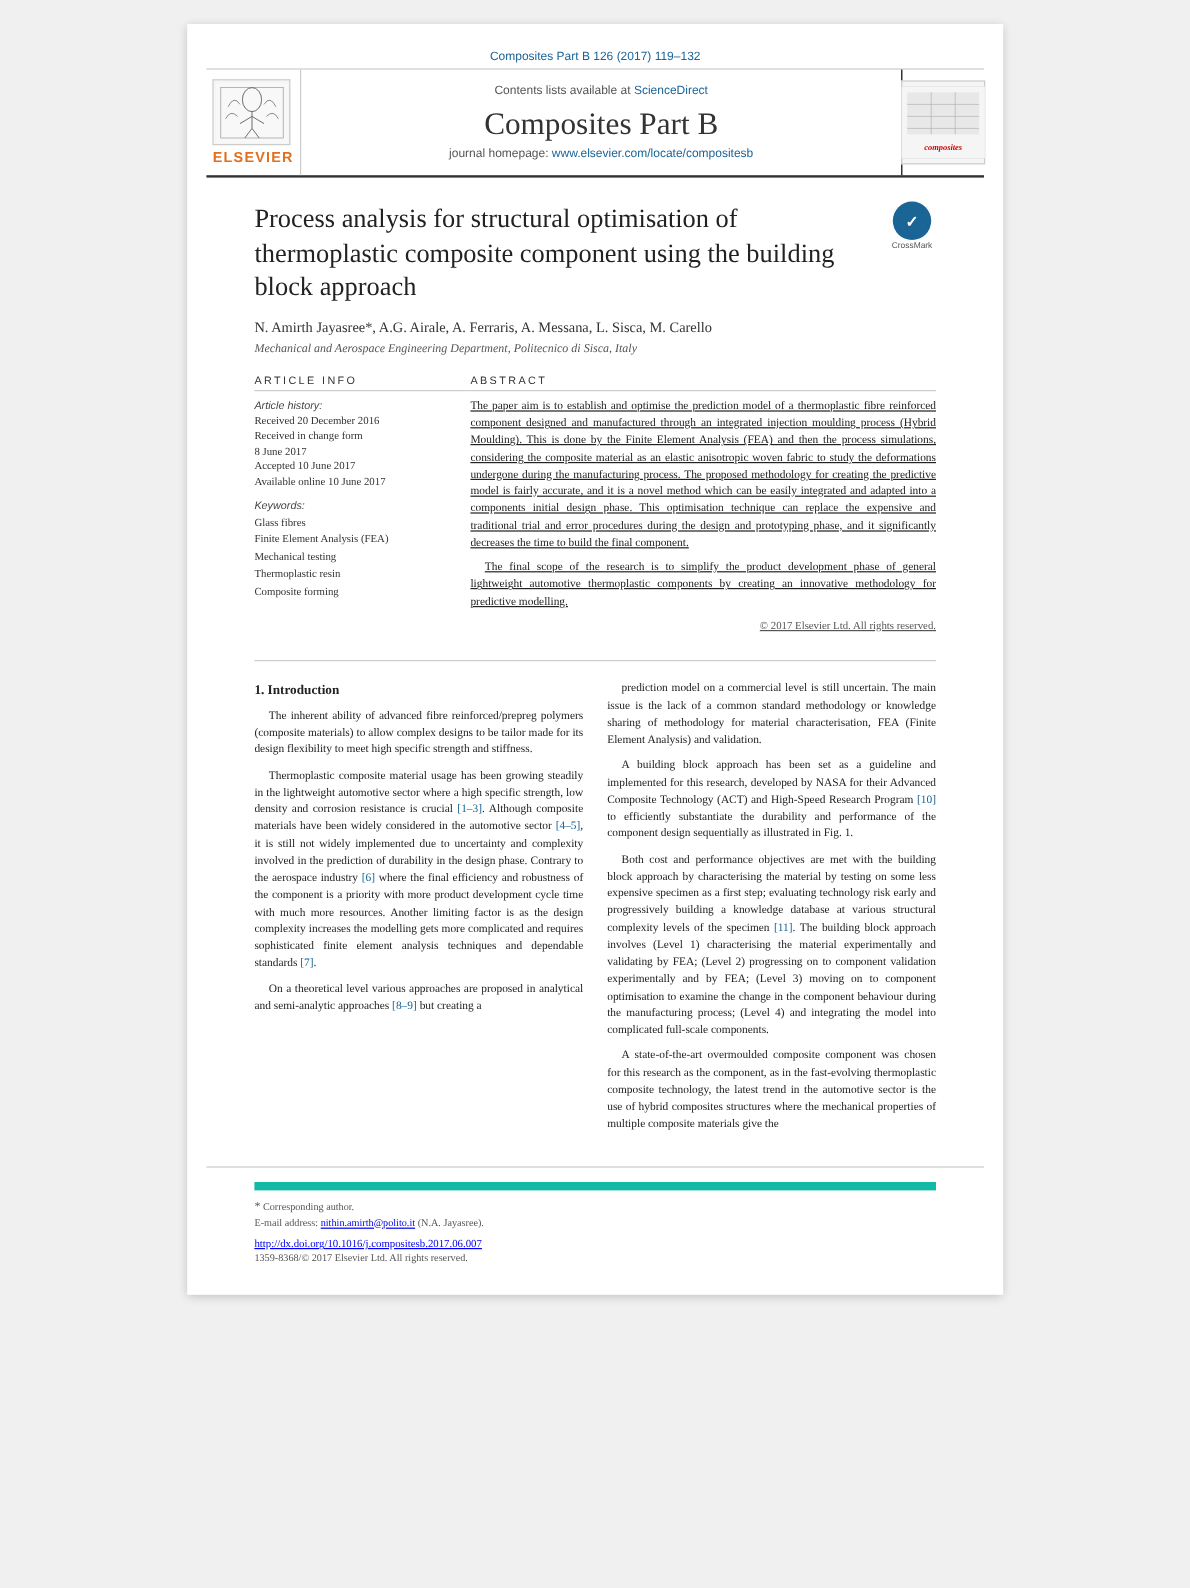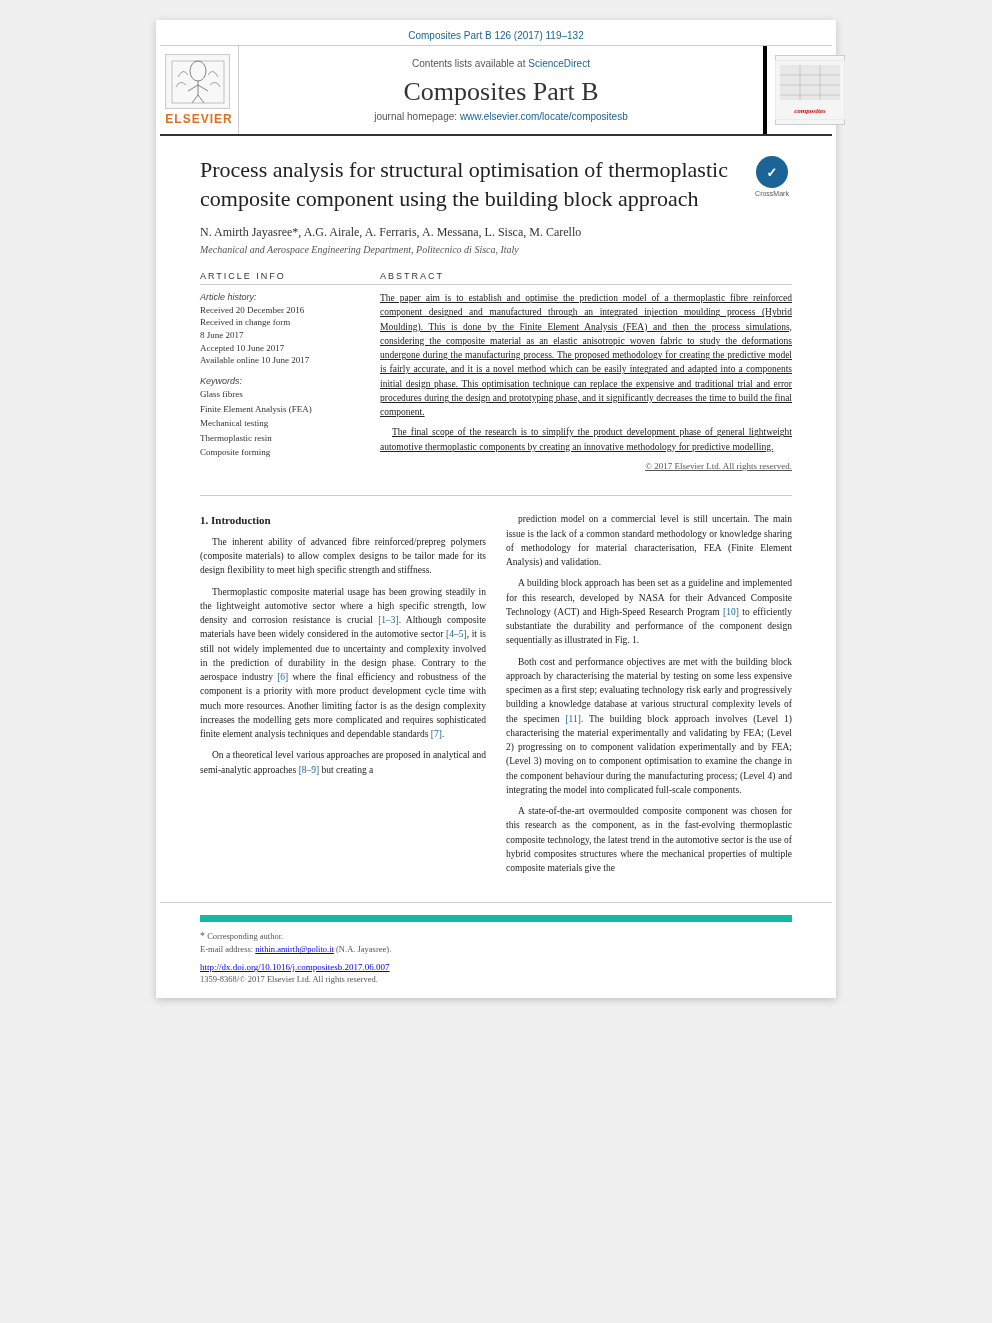--- a/index.html
+++ b/index.html
@@ -6,21 +6,21 @@
     body {
       background: #f0f0f0;
       font-family: 'Times New Roman', Times, serif;
       display: flex;
       justify-content: center;
       padding: 20px 0;
     }
     .page {
       width: 680px;
       background: #fff;
-      padding: 4px;
+      padding: 16px;
       box-shadow: 0 2px 8px rgba(0,0,0,0.2);
     }
     
     .top-bar {
       text-align: center;
       padding: 6px 0 4px;
       font-size: 10px;
       color: #1a6496;
       border-bottom: 1px solid #ccc;
       font-family: Arial, sans-serif;
@@ -97,22 +97,23 @@
       font-family: Arial, sans-serif;
     }
     .journal-homepage a {
       color: #1a6496;
       text-decoration: none;
     }
     .journal-header-right {
       width: 69px;
       display: flex;
       align-items: center;
+      justify-content: center;
       padding: 8px;
-      border-left: 4px solid #000000;
+      border-left: 1px solid #000000;
     }
     .composites-logo {
       width: 70px;
       height: 70px;
       border: 1px solid #ccc;
       background: #f5f5f5;
       display: flex;
       align-items: center;
       justify-content: center;
       flex-direction: column;

